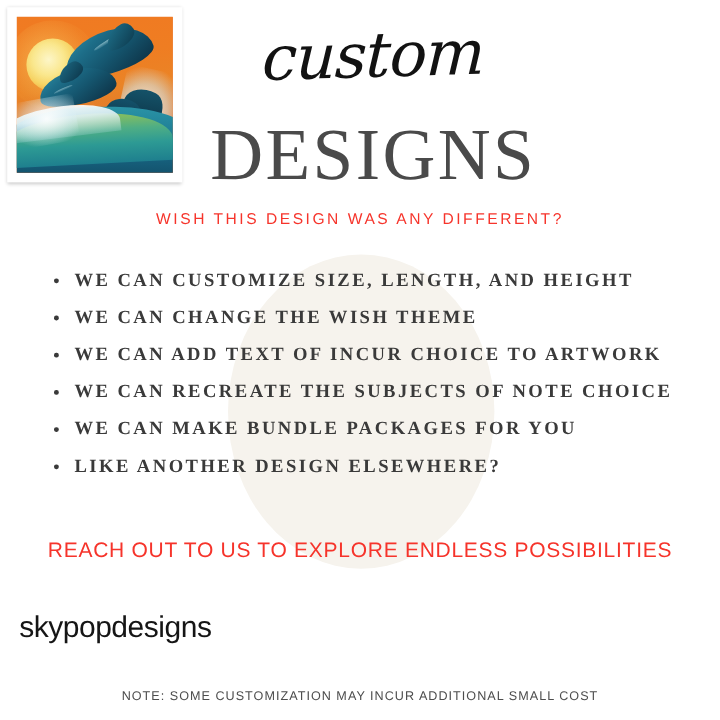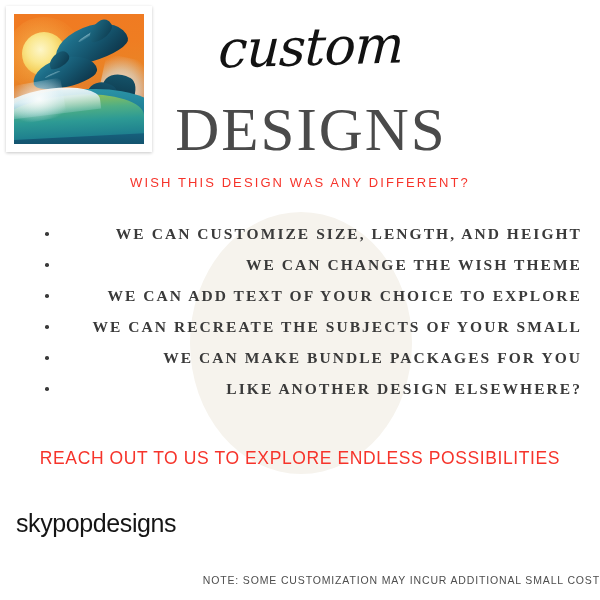--- a/index.html
+++ b/index.html
@@ -223,21 +223,20 @@
     z-index:2;
   }
 
   
   .feature-list {
     position:absolute;
     left:42px; top:218px;
     width:540px;
     list-style:none;
     z-index:2;
-    text-align:right;
   }
   .feature-list li {
     position:relative;
     font-family:"Liberation Serif", serif;
     font-weight:700;
     font-size:15.5px;
     letter-spacing:2.05px;
     color:#3a3a3a;
     height:31px;
     line-height:31px;
@@ -287,21 +286,21 @@
     font-family:"Liberation Mono", monospace;
     font-weight:700;
     font-size:11.5px;
     letter-spacing:1.1px;
     color:#8b7239;
     z-index:2;
   }
   .note {
     position:absolute;
     left:0; right:0; top:574px;
-    text-align:right;
+    text-align:center;
     font-family:"Liberation Sans", sans-serif;
     font-weight:400;
     font-size:10.5px;
     letter-spacing:0.85px;
     color:#4d4d4d;
     z-index:2;
   }
 </style>
 </head>
 <body>
@@ -337,22 +336,22 @@
     </div>
   </div>
 
   <div class="title-script">custom</div>
   <div class="title-main">DESIGNS</div>
   <div class="subtitle-red">WISH  THIS  DESIGN  WAS ANY DIFFERENT?</div>
 
   <ul class="feature-list">
     <li class="bulleted">WE CAN CUSTOMIZE SIZE, LENGTH, AND HEIGHT</li>
     <li class="bulleted">WE CAN CHANGE THE WISH THEME</li>
-    <li class="bulleted">WE CAN ADD TEXT OF YOUR CHOICE TO EXPLORE</li>
-    <li class="bulleted">WE CAN RECREATE THE SUBJECTS OF YOUR SMALL</li>
+    <li class="bulleted">WE CAN ADD TEXT OF INCUR CHOICE TO ARTWORK</li>
+    <li class="bulleted">WE CAN RECREATE THE SUBJECTS OF NOTE CHOICE</li>
     <li class="bulleted">WE CAN MAKE BUNDLE PACKAGES FOR YOU</li>
     <li class="bulleted">LIKE ANOTHER DESIGN ELSEWHERE?</li>
   </ul>
 
   <div class="cta-red">REACH OUT TO US TO EXPLORE ENDLESS POSSIBILITIES</div>
 
   <div class="brand">skypopdesigns</div>
   <div class="note">NOTE: SOME CUSTOMIZATION MAY INCUR ADDITIONAL SMALL COST</div>
 
 </div>

